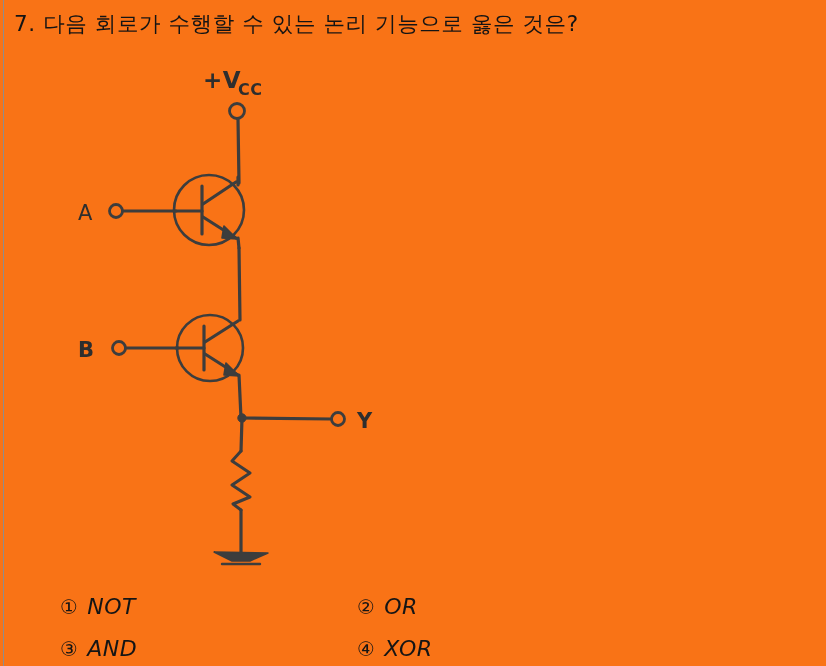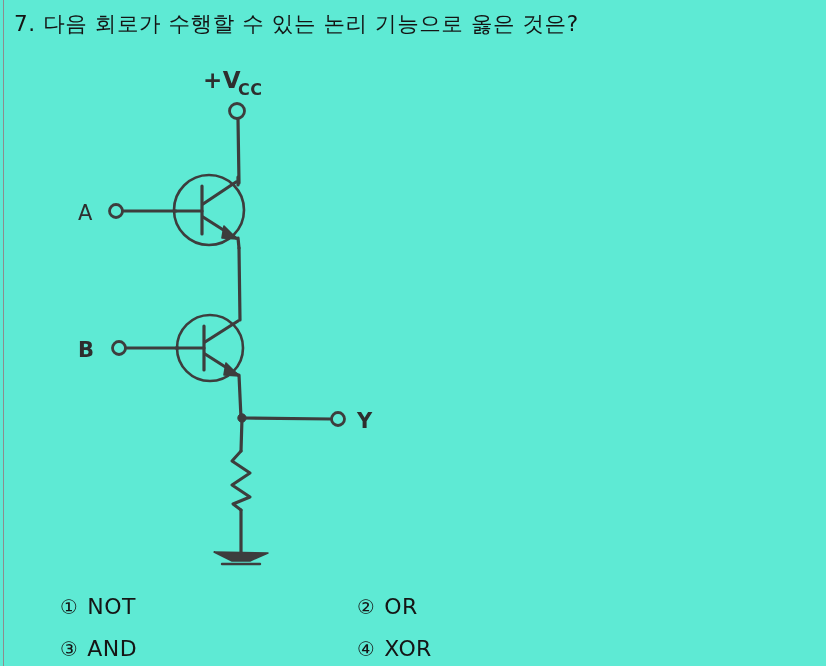--- a/index.html
+++ b/index.html
@@ -10,21 +10,21 @@
   }
   body {
     font-family: "Liberation Sans", sans-serif;
     color: #1a1a1a;
     -webkit-font-smoothing: antialiased;
   }
   #page {
     position: relative;
     width: 826px;
     height: 666px;
-    background: #5eead4;
+    background: #f97316;
     overflow: hidden;
   }
   #left-rule {
     position: absolute;
     left: 3px;
     top: 0px;
     width: 1px;
     height: 666px;
     background: #8d8d8d;
   }
@@ -69,20 +69,21 @@
     letter-spacing: 0.4px;
     white-space: nowrap;
   }
   .choice-num {
     display: inline-block;
     font-size: 20px;
     line-height: 20px;
   }
   .choice-label {
     display: inline-block;
+    font-style: italic;
   }
   .c1 { left: 60px;  top: 8px; }
   .c2 { left: 357px; top: 8px; }
   .c3 { left: 60px;  top: 50px; }
   .c4 { left: 357px; top: 50px; }
 </style>
 </head>
 <body>
 
 <div id="page">

